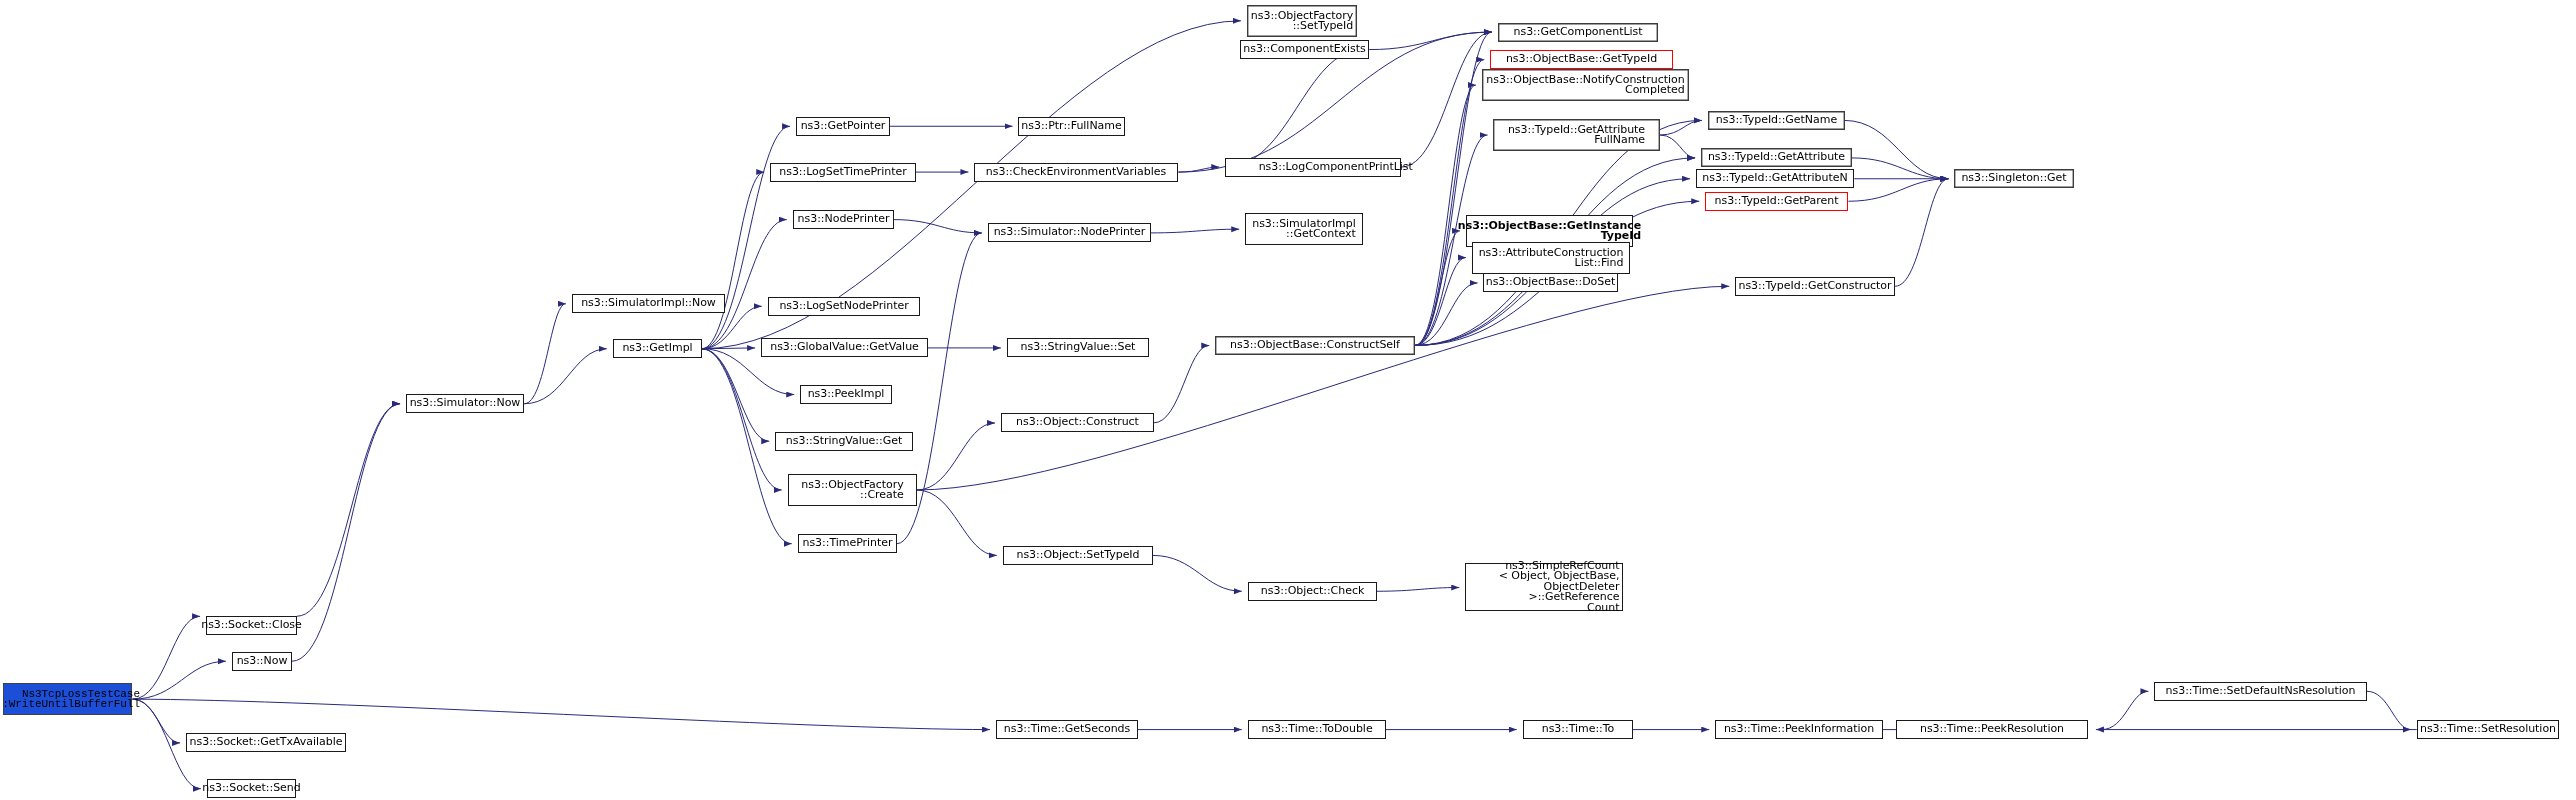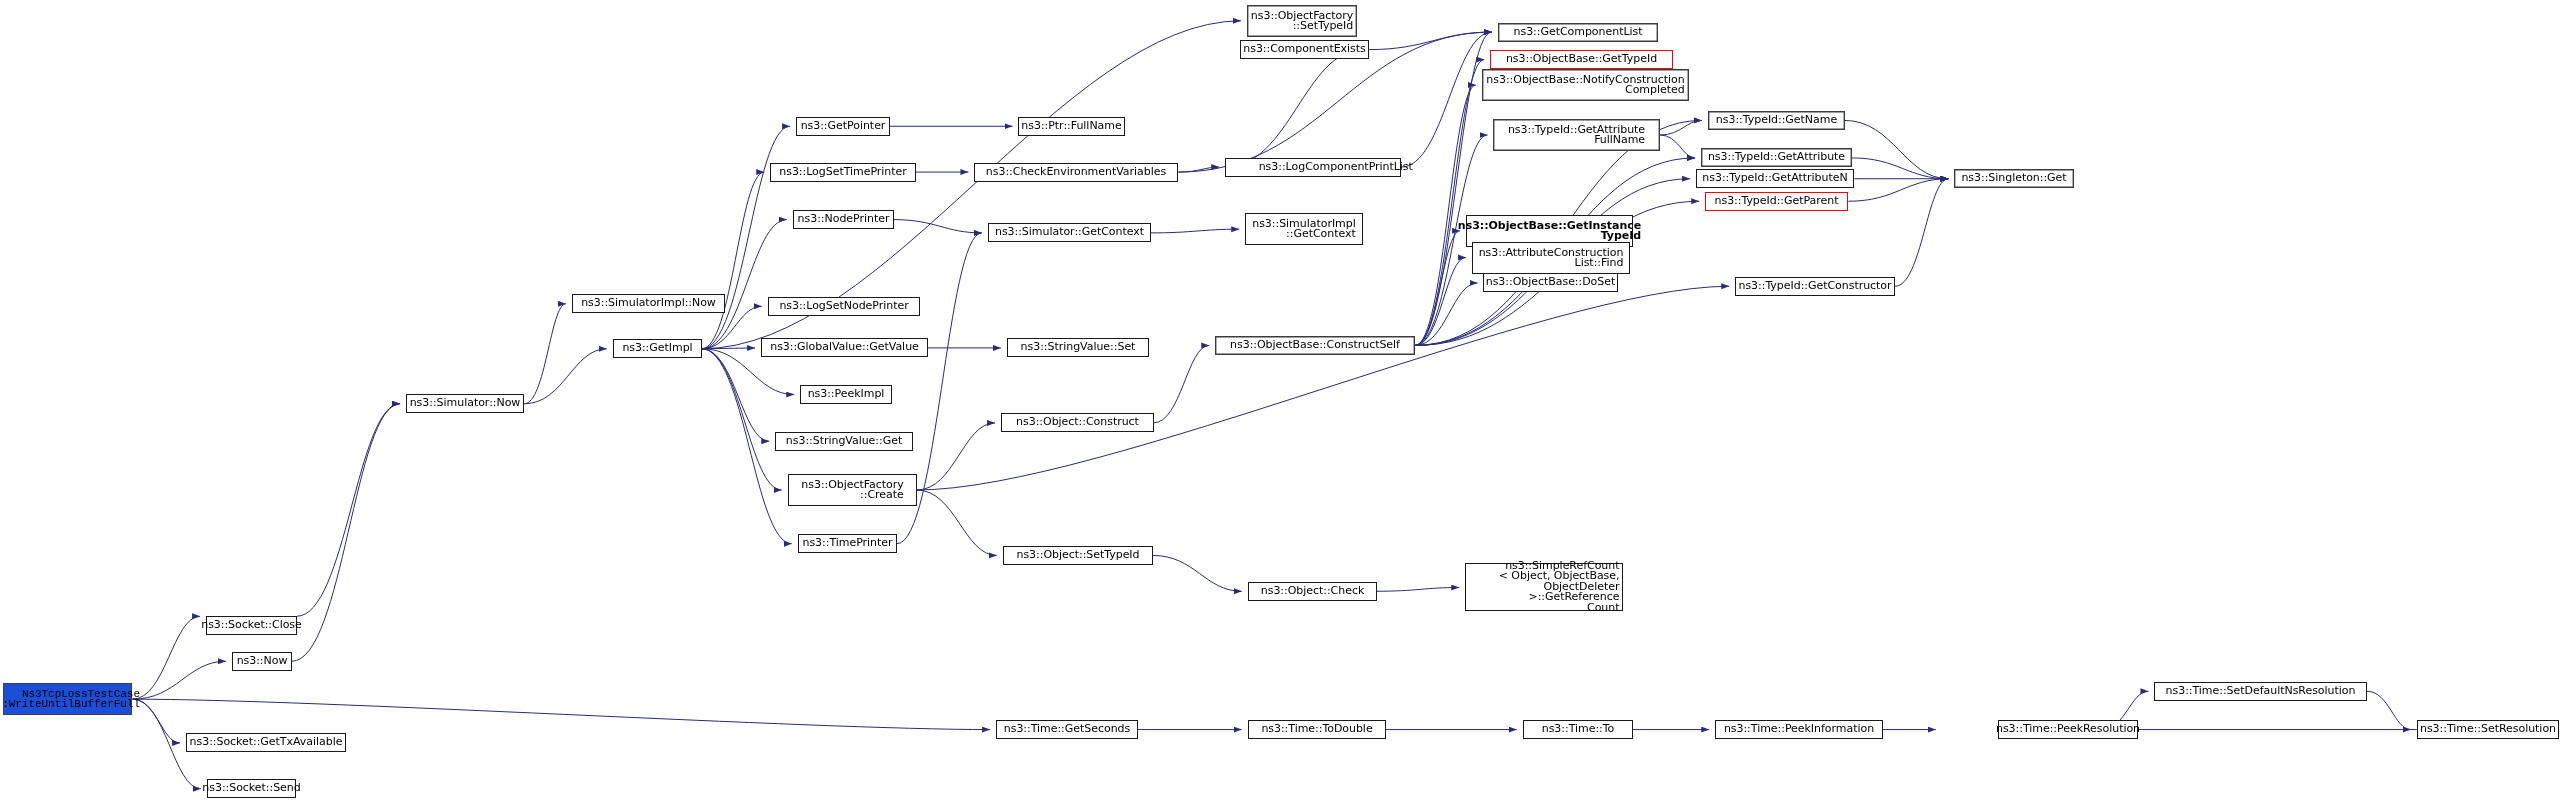--- a/index.html
+++ b/index.html
@@ -118,21 +118,21 @@
     <div class="node" style="left: 207px; top: 779px; width: 89px; height: 19px;">ns3::Socket::Send</div>
     <div class="node" style="left: 406px; top: 394px; width: 118px; height: 19px;">ns3::Simulator::Now</div>
     <div class="node" style="left: 572px; top: 294px; width: 153px; height: 19px;">ns3::SimulatorImpl::Now</div>
     <div class="node" style="left: 613px; top: 339px; width: 89px; height: 19px;">ns3::GetImpl</div>
     <div class="node" style="left: 796px; top: 117px; width: 94px; height: 19px;">ns3::GetPointer</div>
     <div class="node" style="left: 1018px; top: 117px; width: 107px; height: 19px;">ns3::Ptr::FullName</div>
     <div class="node" style="left: 770px; top: 163px; width: 146px; height: 19px;">ns3::LogSetTimePrinter</div>
     <div class="node" style="left: 974px; top: 163px; width: 204px; height: 19px;">ns3::CheckEnvironmentVariables</div>
     <div class="node" style="left: 1225px; top: 158px; width: 176px; height: 19px; padding-left: 48px;">ns3::LogComponentPrintList</div>
     <div class="node" style="left: 793px; top: 210px; width: 101px; height: 19px;">ns3::NodePrinter</div>
-    <div class="node" style="left: 988px; top: 223px; width: 163px; height: 19px;">ns3::Simulator::GetContext</div>
+    <div class="node" style="left: 988px; top: 223px; width: 163px; height: 19px;">ns3::Simulator::NodePrinter</div>
     <div class="node" style="left: 1245px; top: 213px; width: 118px; height: 32px;">ns3::SimulatorImpl
 ::GetContext</div>
     <div class="node" style="left: 768px; top: 297px; width: 152px; height: 19px;">ns3::LogSetNodePrinter</div>
     <div class="node" style="left: 761px; top: 338px; width: 167px; height: 19px;">ns3::GlobalValue::GetValue</div>
     <div class="node" style="left: 1007px; top: 338px; width: 142px; height: 19px;">ns3::StringValue::Set</div>
     <div class="node" style="left: 800px; top: 385px; width: 92px; height: 19px;">ns3::PeekImpl</div>
     <div class="node" style="left: 775px; top: 432px; width: 138px; height: 19px;">ns3::StringValue::Get</div>
     <div class="node" style="left: 788px; top: 474px; width: 129px; height: 32px;">ns3::ObjectFactory
 ::Create</div>
     <div class="node" style="left: 798px; top: 534px; width: 99px; height: 19px;">ns3::TimePrinter</div>
@@ -161,17 +161,17 @@
     <div class="node" style="left: 1483px; top: 273px; width: 135px; height: 19px;">ns3::ObjectBase::DoSet</div>
     <div class="node" style="left: 1465px; top: 563px; width: 158px; height: 48px;">ns3::SimpleRefCount
 &lt; Object, ObjectBase,
  ObjectDeleter &gt;::GetReference
 Count</div>
     <div class="node" style="left: 1735px; top: 277px; width: 160px; height: 19px;">ns3::TypeId::GetConstructor</div>
     <div class="node" style="left: 996px; top: 720px; width: 142px; height: 19px;">ns3::Time::GetSeconds</div>
     <div class="node" style="left: 1248px; top: 720px; width: 138px; height: 19px;">ns3::Time::ToDouble</div>
     <div class="node" style="left: 1523px; top: 720px; width: 110px; height: 19px;">ns3::Time::To</div>
     <div class="node" style="left: 1715px; top: 720px; width: 168px; height: 19px;">ns3::Time::PeekInformation</div>
-    <div class="node" style="left: 1998px; top: 720px; width: 140px; height: 19px;">ns3::Time::PeekResolution</div>
+    <div class="node" style="left: 1896px; top: 720px; width: 192px; height: 19px;">ns3::Time::PeekResolution</div>
     <div class="node" style="left: 2154px; top: 682px; width: 213px; height: 19px;">ns3::Time::SetDefaultNsResolution</div>
     <div class="node" style="left: 2417px; top: 720px; width: 142px; height: 19px;">ns3::Time::SetResolution</div>
   </div>
 
 
 </body></html>

